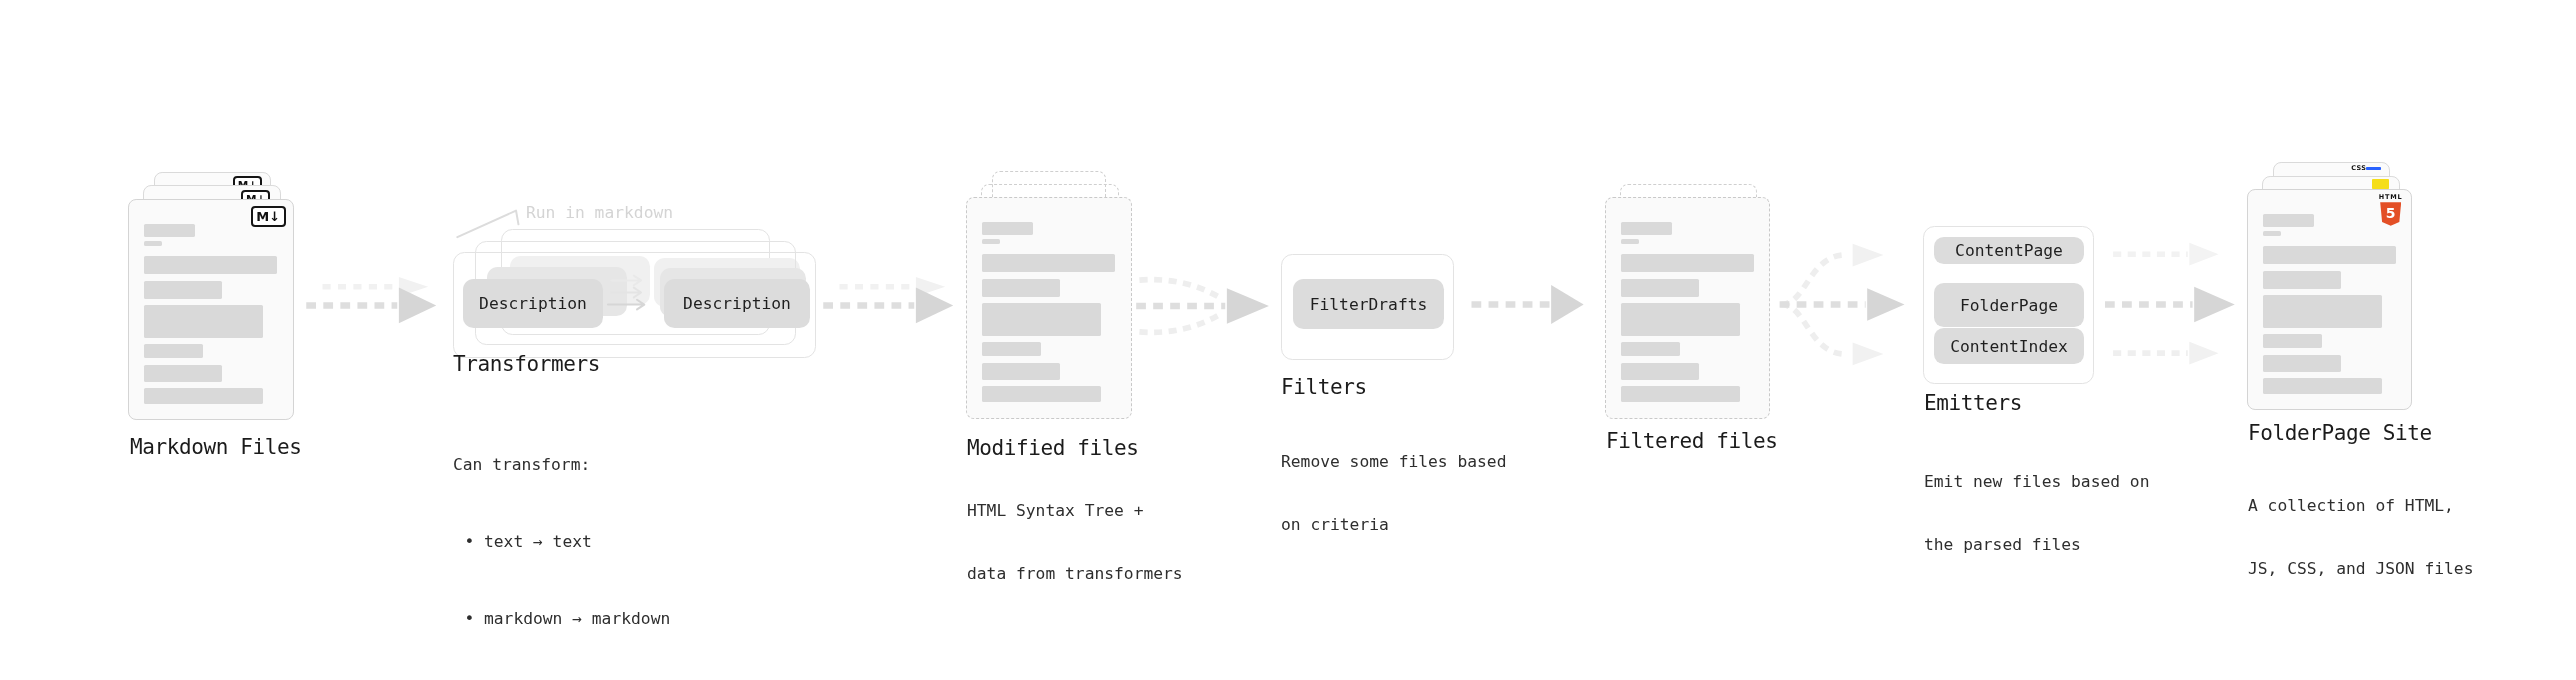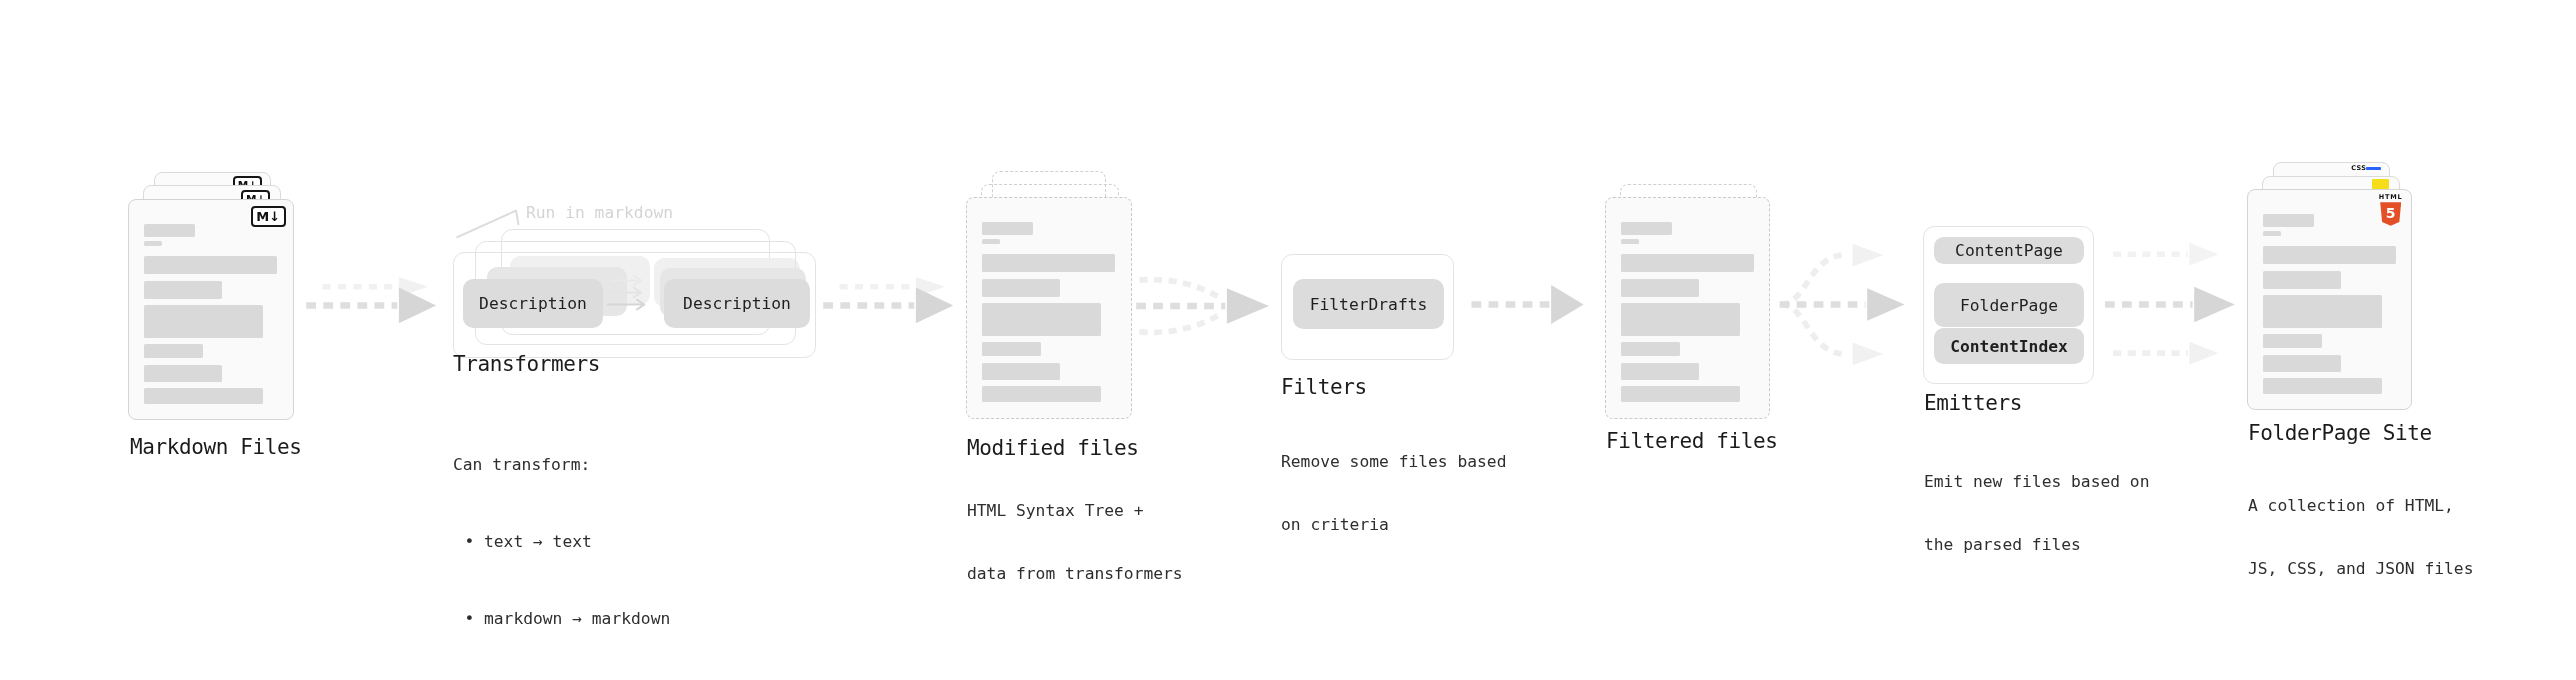--- a/index.html
+++ b/index.html
@@ -182,21 +182,21 @@
     <path d="M4,82 C34,82 38,140 80,143" fill="none" stroke="#eeeeee" stroke-width="7" stroke-dasharray="10 8"></path>
     <polygon points="92,129 130,143 92,157" fill="#f1f1f1"></polygon>
     <line x1="2" y1="82" x2="108" y2="82" stroke="#dedede" stroke-width="8" stroke-dasharray="12 9"></line>
     <polygon points="110,62 156,82 110,102" fill="#d6d6d6"></polygon>
   </svg>
 
   <div>
     <div class="frame" style="left:1923px;top:226px;width:171px;height:158px;"></div>
     <div class="pill" style="left:1934px;top:237px;width:150px;height:27px;border-radius:9.8px;">ContentPage</div>
     <div class="pill" style="left:1934px;top:283px;width:150px;height:44px;border-radius:9.8px;">FolderPage</div>
-    <div class="pill" style="left:1934px;top:328px;width:150px;height:36px;border-radius:9.8px;font-weight:bold;">ContentIndex</div>
+    <div class="pill" style="left:1934px;top:328px;width:150px;height:36px;border-radius:9.8px;">ContentIndex</div>
     <div class="heading" style="left:1924px;top:391px;">Emitters</div>
     <div class="body-text" style="left:1924px;top:429px;">
       <div>Emit new files based on</div>
       <div>the parsed files</div>
     </div>
   </div>
 
   <svg style="left:2103px;top:238px;" width="137" height="133" viewBox="0 0 168 164">
     <line x1="12" y1="20" x2="104" y2="20" stroke="#f2f2f2" stroke-width="7" stroke-dasharray="10 8"></line>
     <polygon points="106,6 142,20 106,34" fill="#f3f3f3"></polygon>

